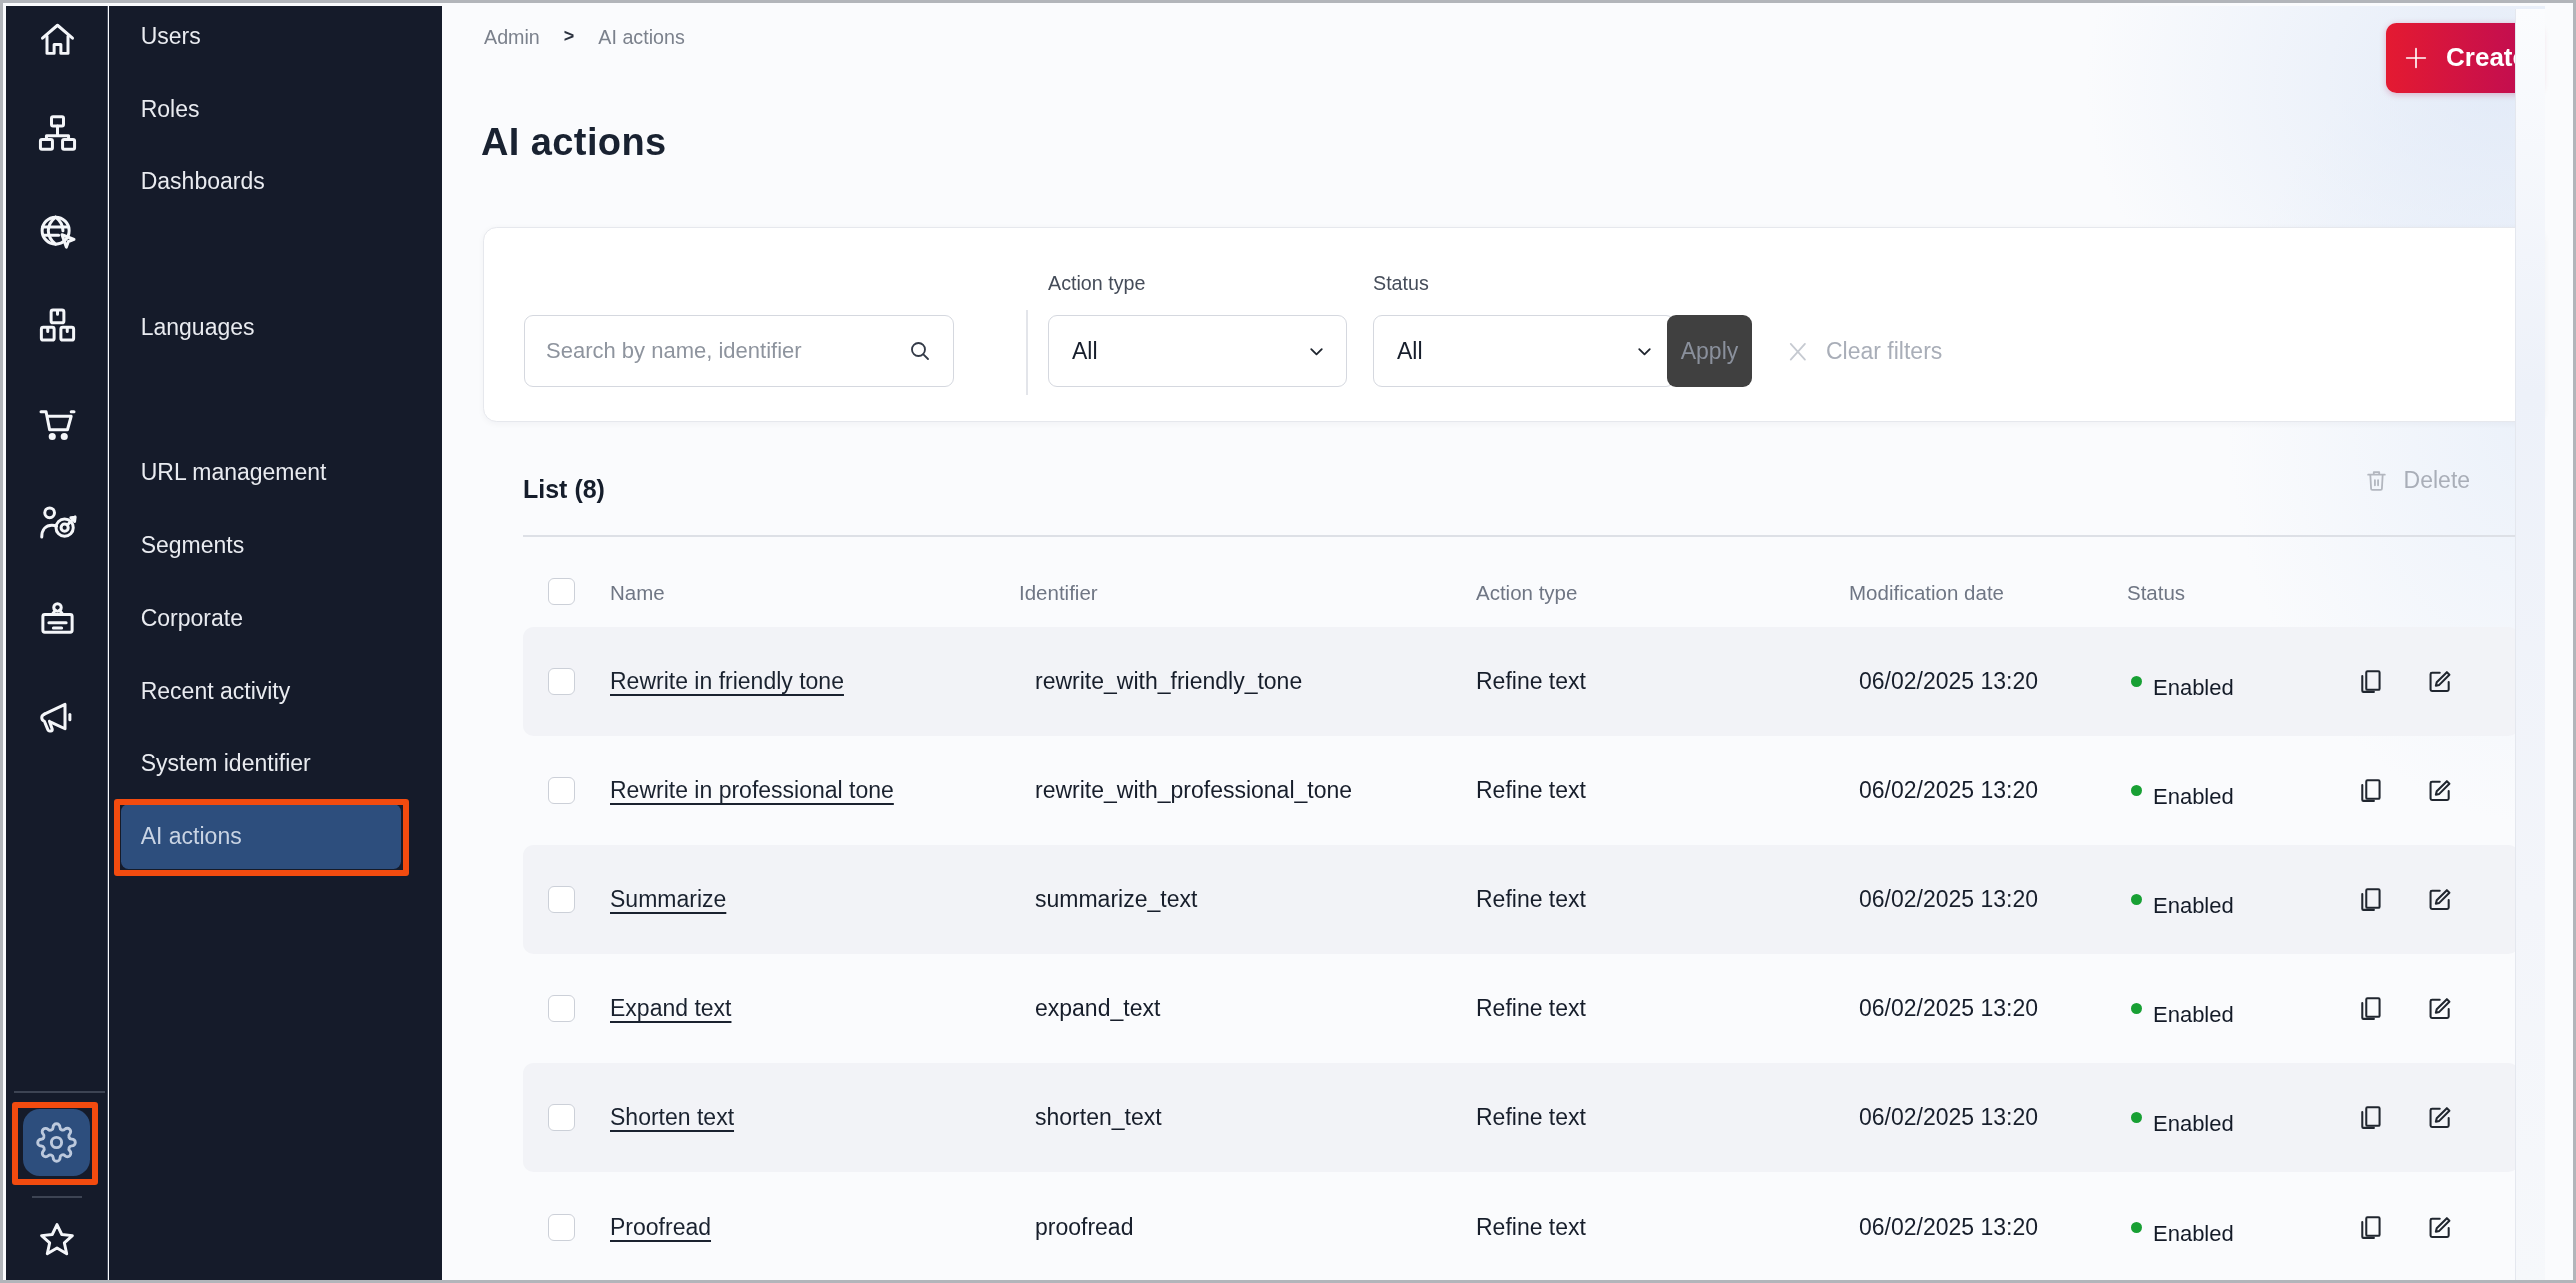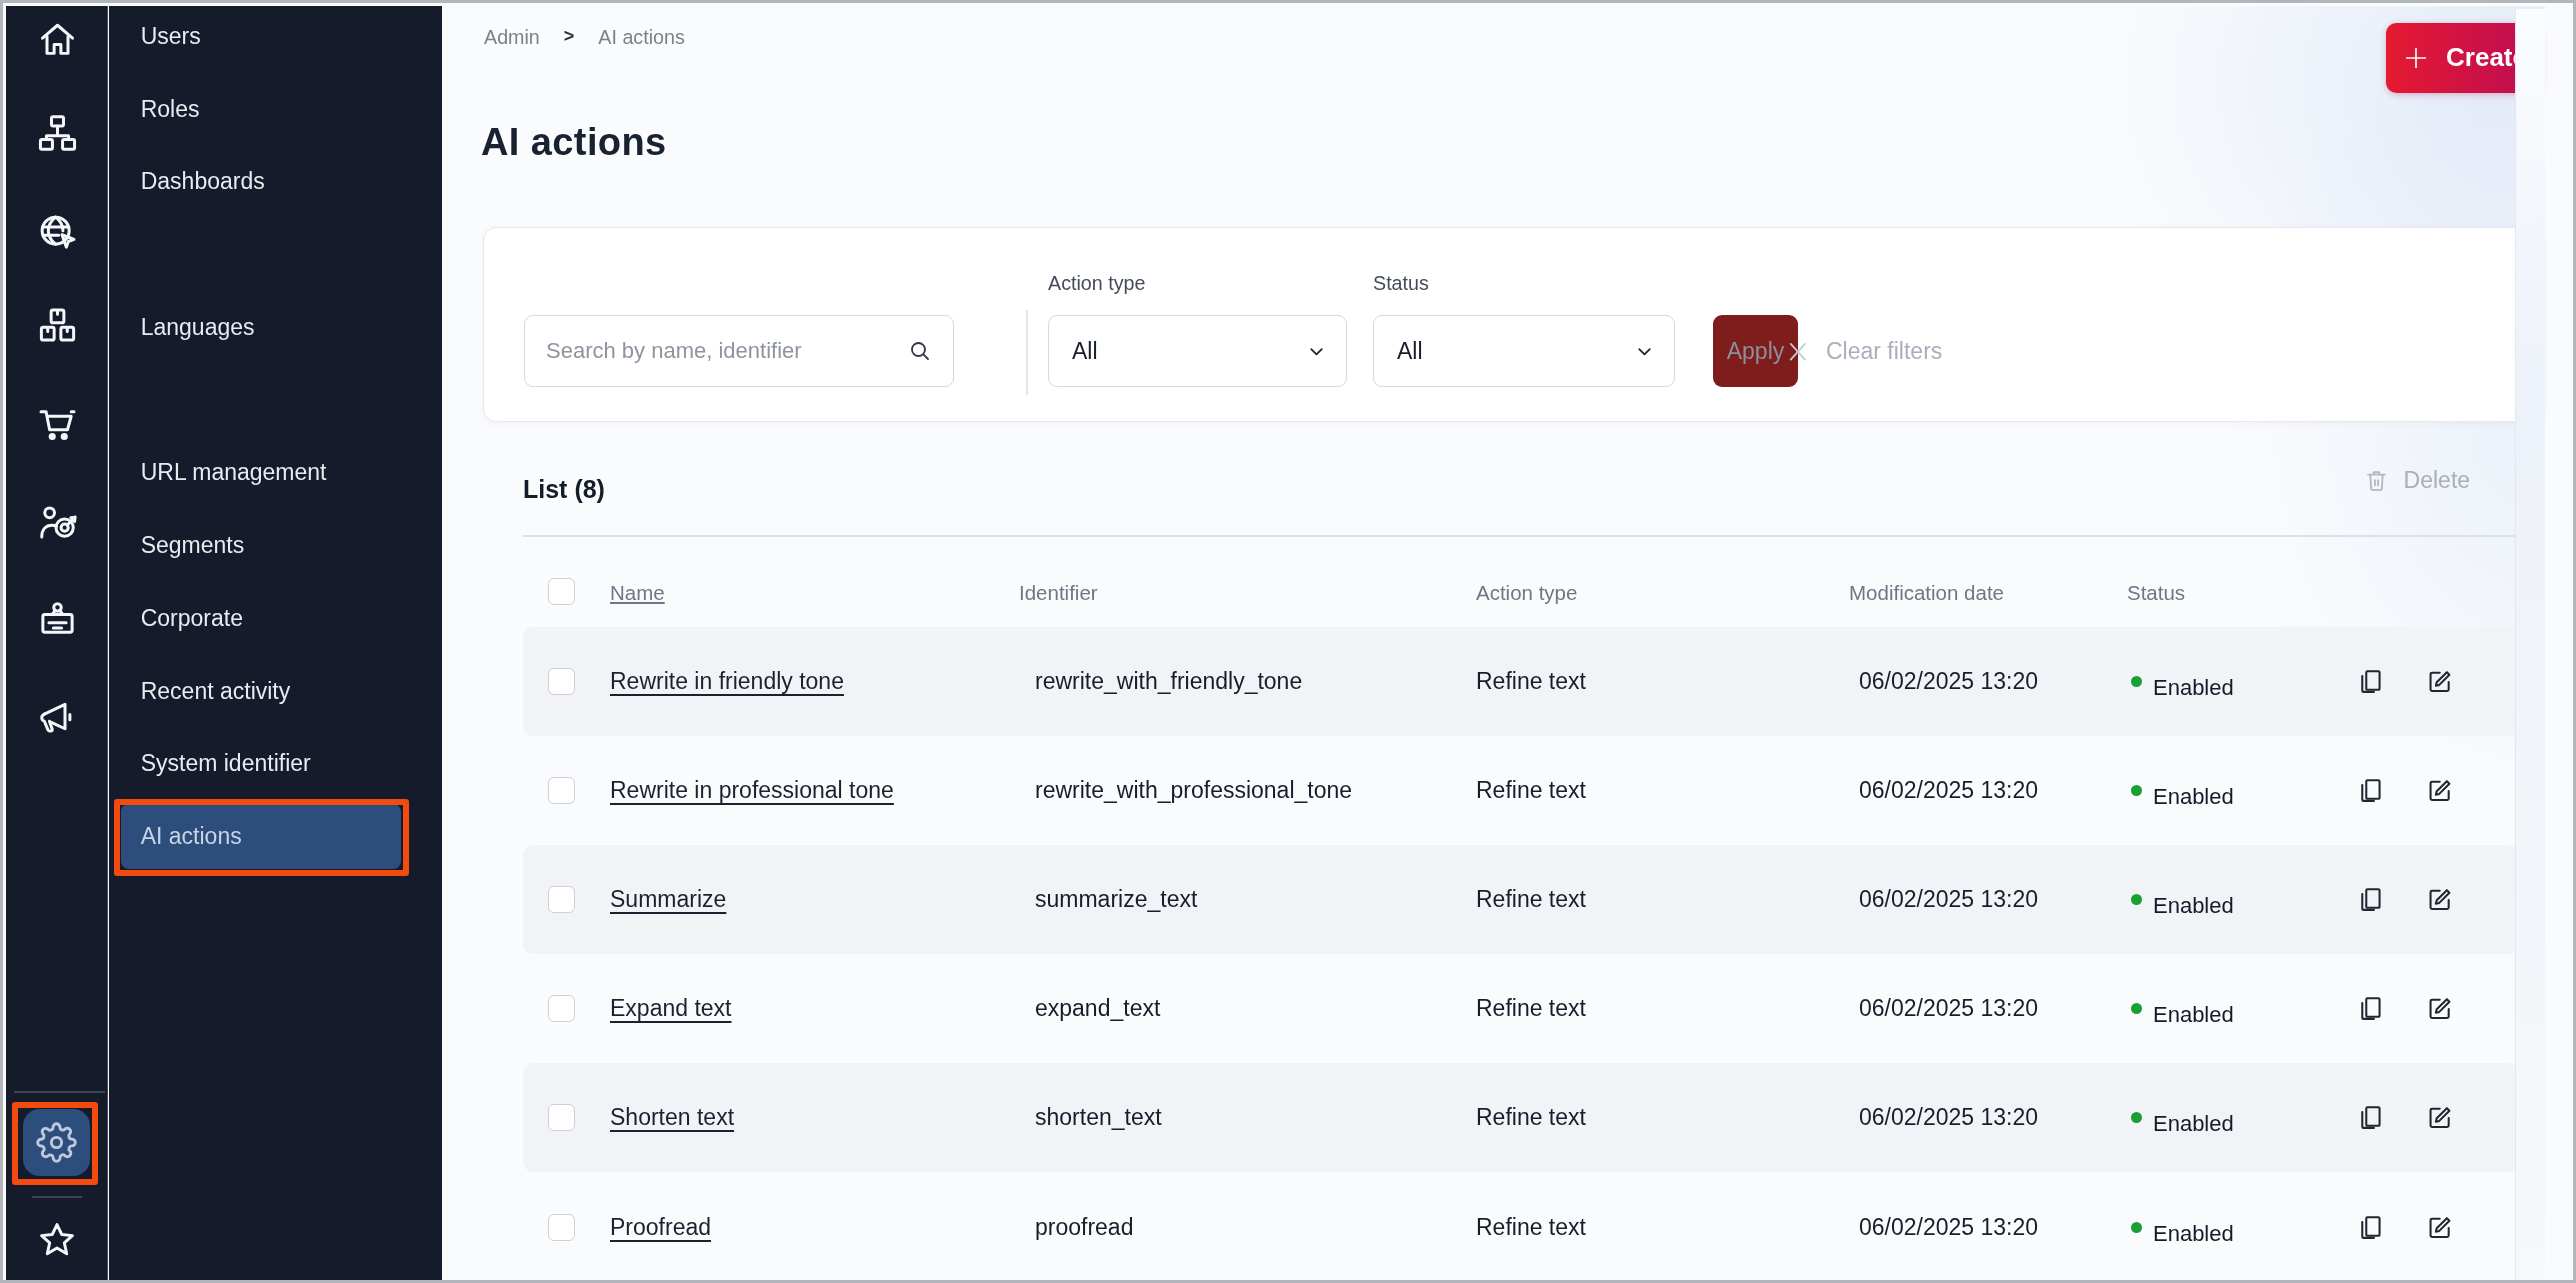--- a/index.html
+++ b/index.html
@@ -60,37 +60,37 @@
   .filter-card{position:absolute;left:41px;top:221px;width:2062px;height:195px;background:#fff;border:1.5px solid #e6e8ed;border-radius:13.6px;box-shadow:0 1.5px 6px rgba(25,35,60,.04);}
   .search-wrap{position:absolute;left:40px;top:87px;width:430px;height:72px;border:1.5px solid #d5d8df;border-radius:9px;background:#fff;display:flex;align-items:center;}
   .search-input{flex:1;border:none;outline:none;font-size:22px;color:#0369a1;padding:0 7.6px 0 21px;background:transparent;font-family:"Liberation Sans",sans-serif;}
   .search-input::placeholder{color:#8e949e;}
   .search-wrap svg{width:26px;height:26px;margin-right:19.7px;stroke:#333a47;fill:none;stroke-width:1.7;stroke-linecap:round;flex:none;}
   .filter-vdivider{position:absolute;left:542px;top:82px;width:1.5px;height:85px;background:#e3e5ea;}
   .field-label{position:absolute;font-size:19.7px;color:#454c59;}
   .dropdown{position:absolute;top:87px;height:72px;border:1.5px solid #d5d8df;border-radius:9px;background:#fff;display:flex;align-items:center;justify-content:space-between;padding:0 18px 0 23px;cursor:pointer;}
   .dd-value{font-size:23px;font-weight:500;color:#171e2c;}
   .dropdown svg{width:23px;height:23px;stroke:#20262f;fill:none;stroke-width:1.9;stroke-linecap:round;stroke-linejoin:round;}
-  .apply-btn{position:absolute;left:1229px;top:87px;width:85px;height:72px;border-radius:9px;background:#7f1d1d;display:flex;align-items:center;justify-content:center;font-size:23px;font-weight:500;color:#8a909c;cursor:pointer;border:none;font-family:"Liberation Sans",sans-serif;}
+  .apply-btn{position:absolute;left:1183px;top:87px;width:85px;height:72px;border-radius:9px;background:#404040;display:flex;align-items:center;justify-content:center;font-size:23px;font-weight:500;color:#8a909c;cursor:pointer;border:none;font-family:"Liberation Sans",sans-serif;}
   .clear-filters{position:absolute;left:1300px;top:87px;height:72px;display:flex;align-items:center;gap:15px;cursor:pointer;}
   .clear-filters svg{width:27px;height:27px;stroke:#c6cad1;stroke-width:1.6;stroke-linecap:round;}
   .clear-label{font-size:23px;color:#a9aeb8;}
 
   
   .list-title{position:absolute;left:81px;top:461px;font-size:25px;font-weight:700;color:#151d2b;margin-top:8px;}
   .delete-btn{position:absolute;left:1921px;top:461px;display:flex;align-items:center;gap:13.6px;cursor:pointer;}
   .delete-btn svg{width:27px;height:27px;stroke:#b3b7bf;fill:none;stroke-width:1.6;stroke-linecap:round;stroke-linejoin:round;}
   .delete-label{font-size:23px;color:#a9aeb8;}
   .list-divider{position:absolute;left:81px;top:529px;width:1996px;height:1.5px;background:#dde0e6;}
 
   .thead{position:absolute;left:81px;top:549px;width:1996px;height:73px;}
   .checkbox{width:27px;height:27px;border:1.5px solid #ccd0d8;border-radius:6px;background:#fff;cursor:pointer;}
   .thead .checkbox{position:absolute;left:25px;top:23px;}
   .th{position:absolute;top:26px;font-size:20.5px;color:#6f7684;}
-  .th.c-name{left:87px;text-decoration:underline;} .th.c-ident{left:496px;} .th.c-atype{left:953px;} .th.c-date{left:1326px;} .th.c-status{left:1604px;}
+  .th.c-name{left:87px;} .th.c-ident{left:496px;} .th.c-atype{left:953px;} .th.c-date{left:1326px;} .th.c-status{left:1604px;}
 
   .tbody{position:absolute;left:81px;top:621px;width:1996px;}
   .row{position:absolute;left:0;width:1996px;height:109px;}
   .row.shaded{background:#f2f3f7;border-radius:10.6px;}
   .row .checkbox{position:absolute;left:25px;top:41px;}
   .cell{position:absolute;top:0;height:109px;display:flex;align-items:center;font-size:23px;color:#171e2b;}
   .cell.name{left:87px;color:#1a222f;text-decoration:underline;text-underline-offset:5.3px;text-decoration-thickness:1.5px;cursor:pointer;}
   .cell.ident{left:512px;}
   .cell.atype{left:953px;}
   .cell.date{left:1336px;}

